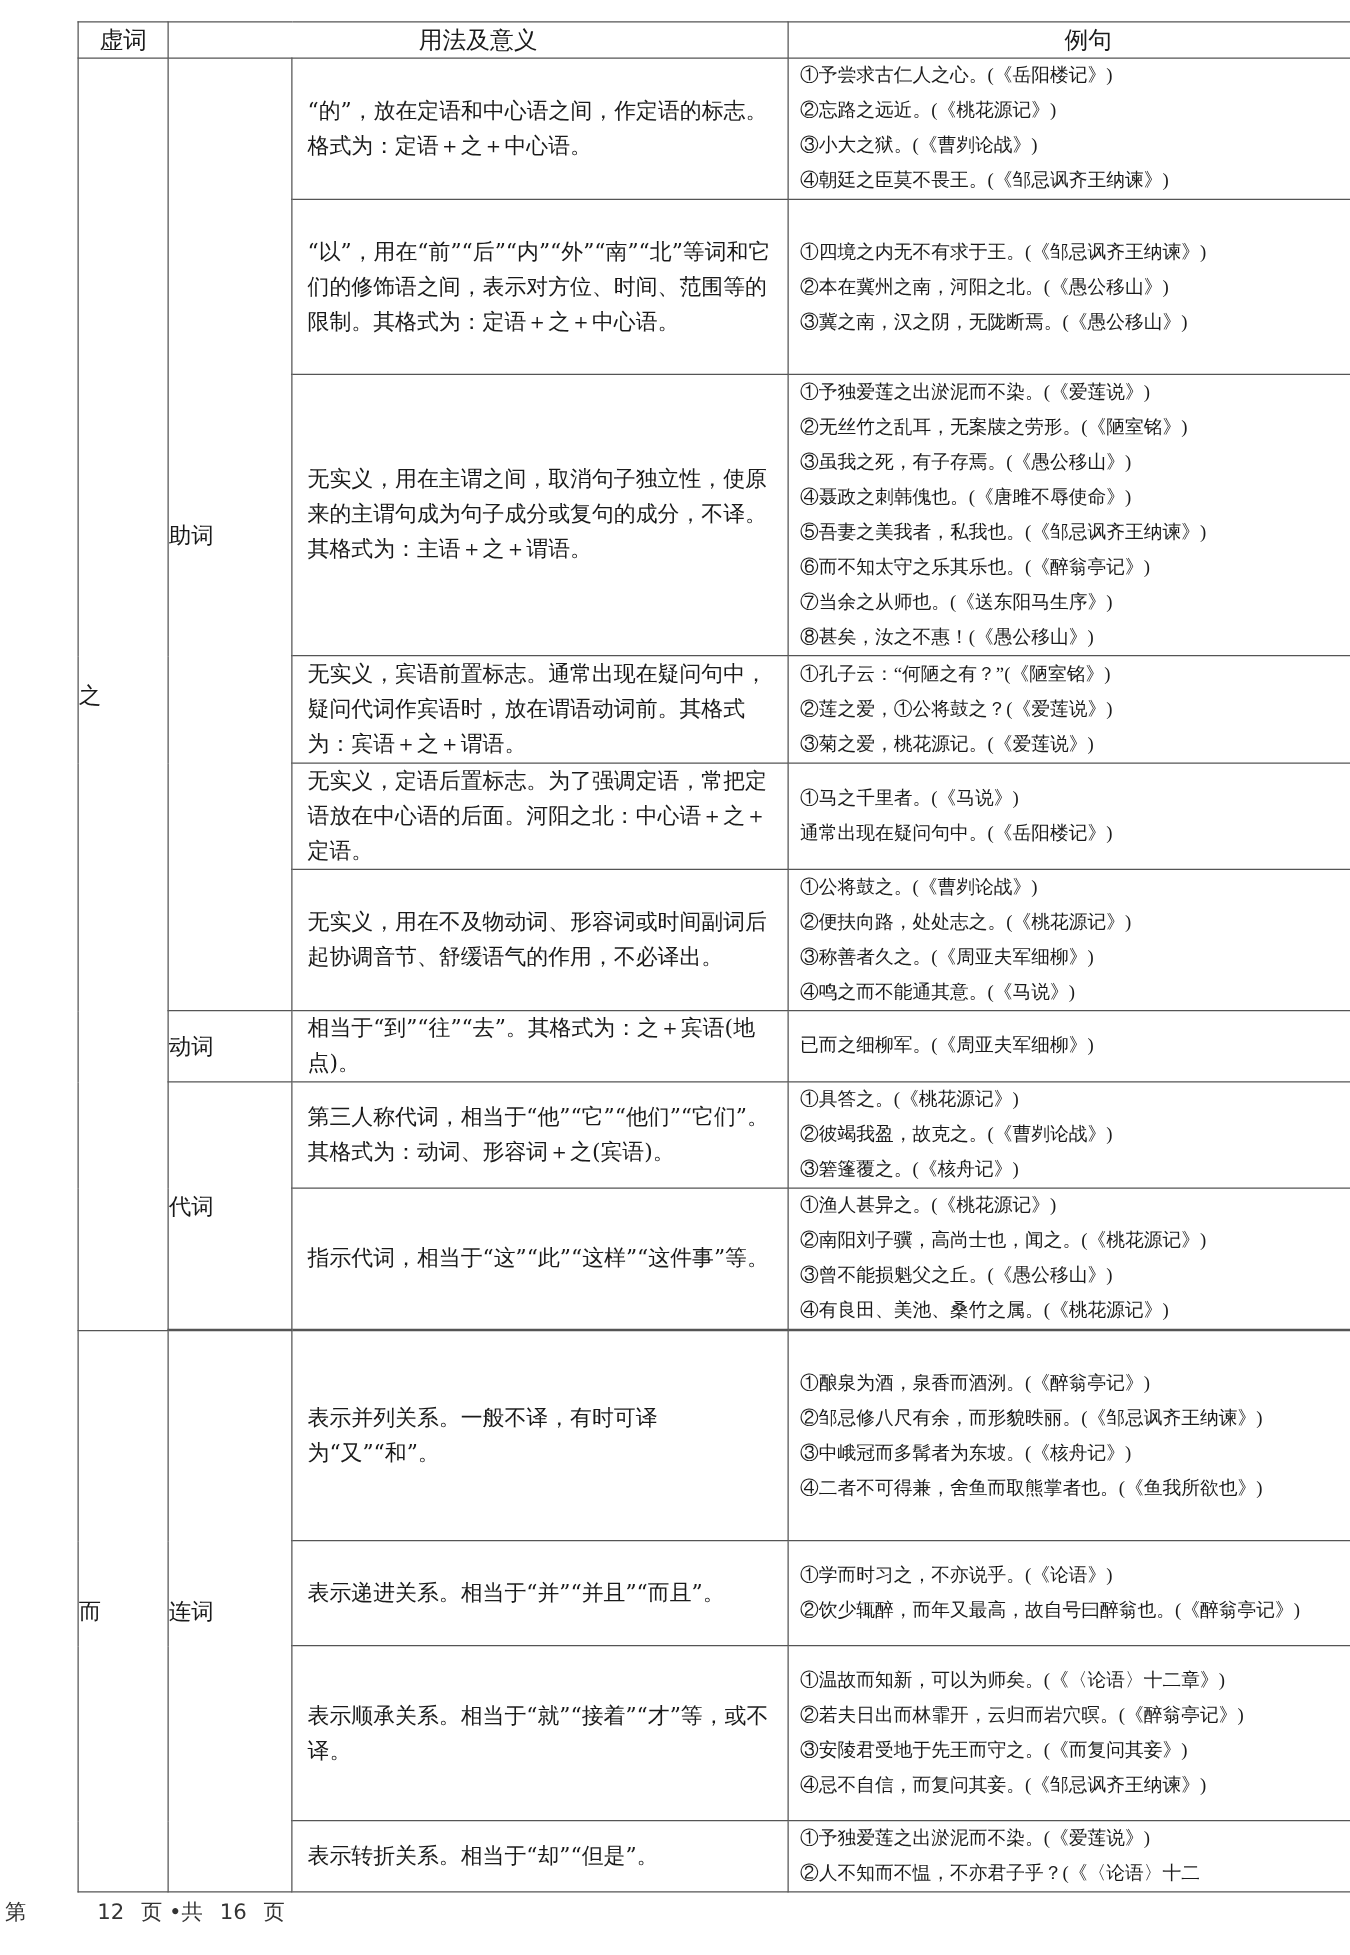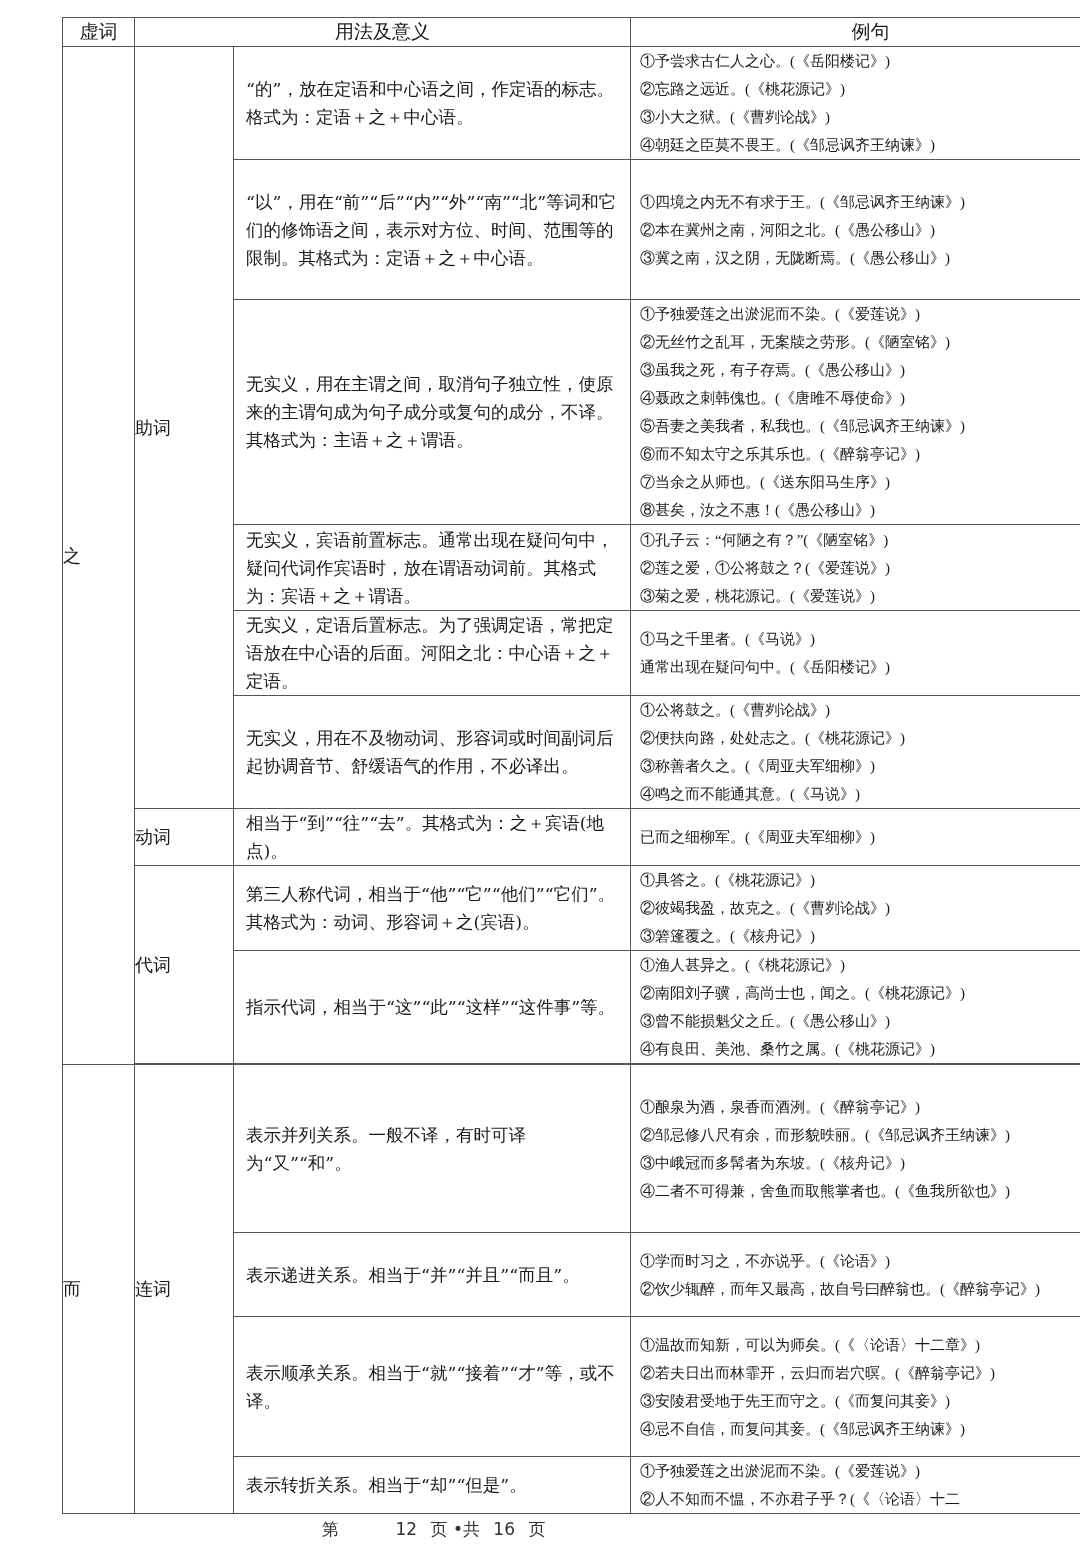--- a/index.html
+++ b/index.html
@@ -7,21 +7,21 @@
          font-family:"DejaVu Serif","Liberation Serif",serif; color:#1a1a1a; }
   table.grid { position:absolute; left:14px; top:17px; border-collapse:collapse;
                table-layout:fixed; width:1048px;margin-left:48px; }
   table.grid td, table.grid th { border:1.5px solid #555; padding:0; vertical-align:middle; }
   th { font-family:"DejaVu Sans","Liberation Sans",sans-serif; font-weight:normal;
        font-size:19px; height:28px; text-align:center; }
   td.word, td.pos { text-align:left; font-size:18px; }
   td.usage { font-size:17.5px; line-height:28px; padding:0 8px 0 12px !important; text-align:left; }
   td.ex { font-size:15px; line-height:28px; padding:0 4px 0 9px !important;font-family:Liberation Serif, serif; }
   .ex-line { display:block; white-space:normal; }
-  .footer { position:absolute; top:1518px; left:0; width:867px; text-align:center;
+  .footer { position:absolute; top:1518px; left:0; width:867px; text-align:left;
             font-family:"DejaVu Sans","Liberation Sans",sans-serif; font-size:17px; color:#333; }
   .footer span { margin:0 4px; }
 </style>
 </head>
 <body>
 
 <table class="grid">
   <colgroup>
     <col style="width:72px">
       <col style="width:99px">

